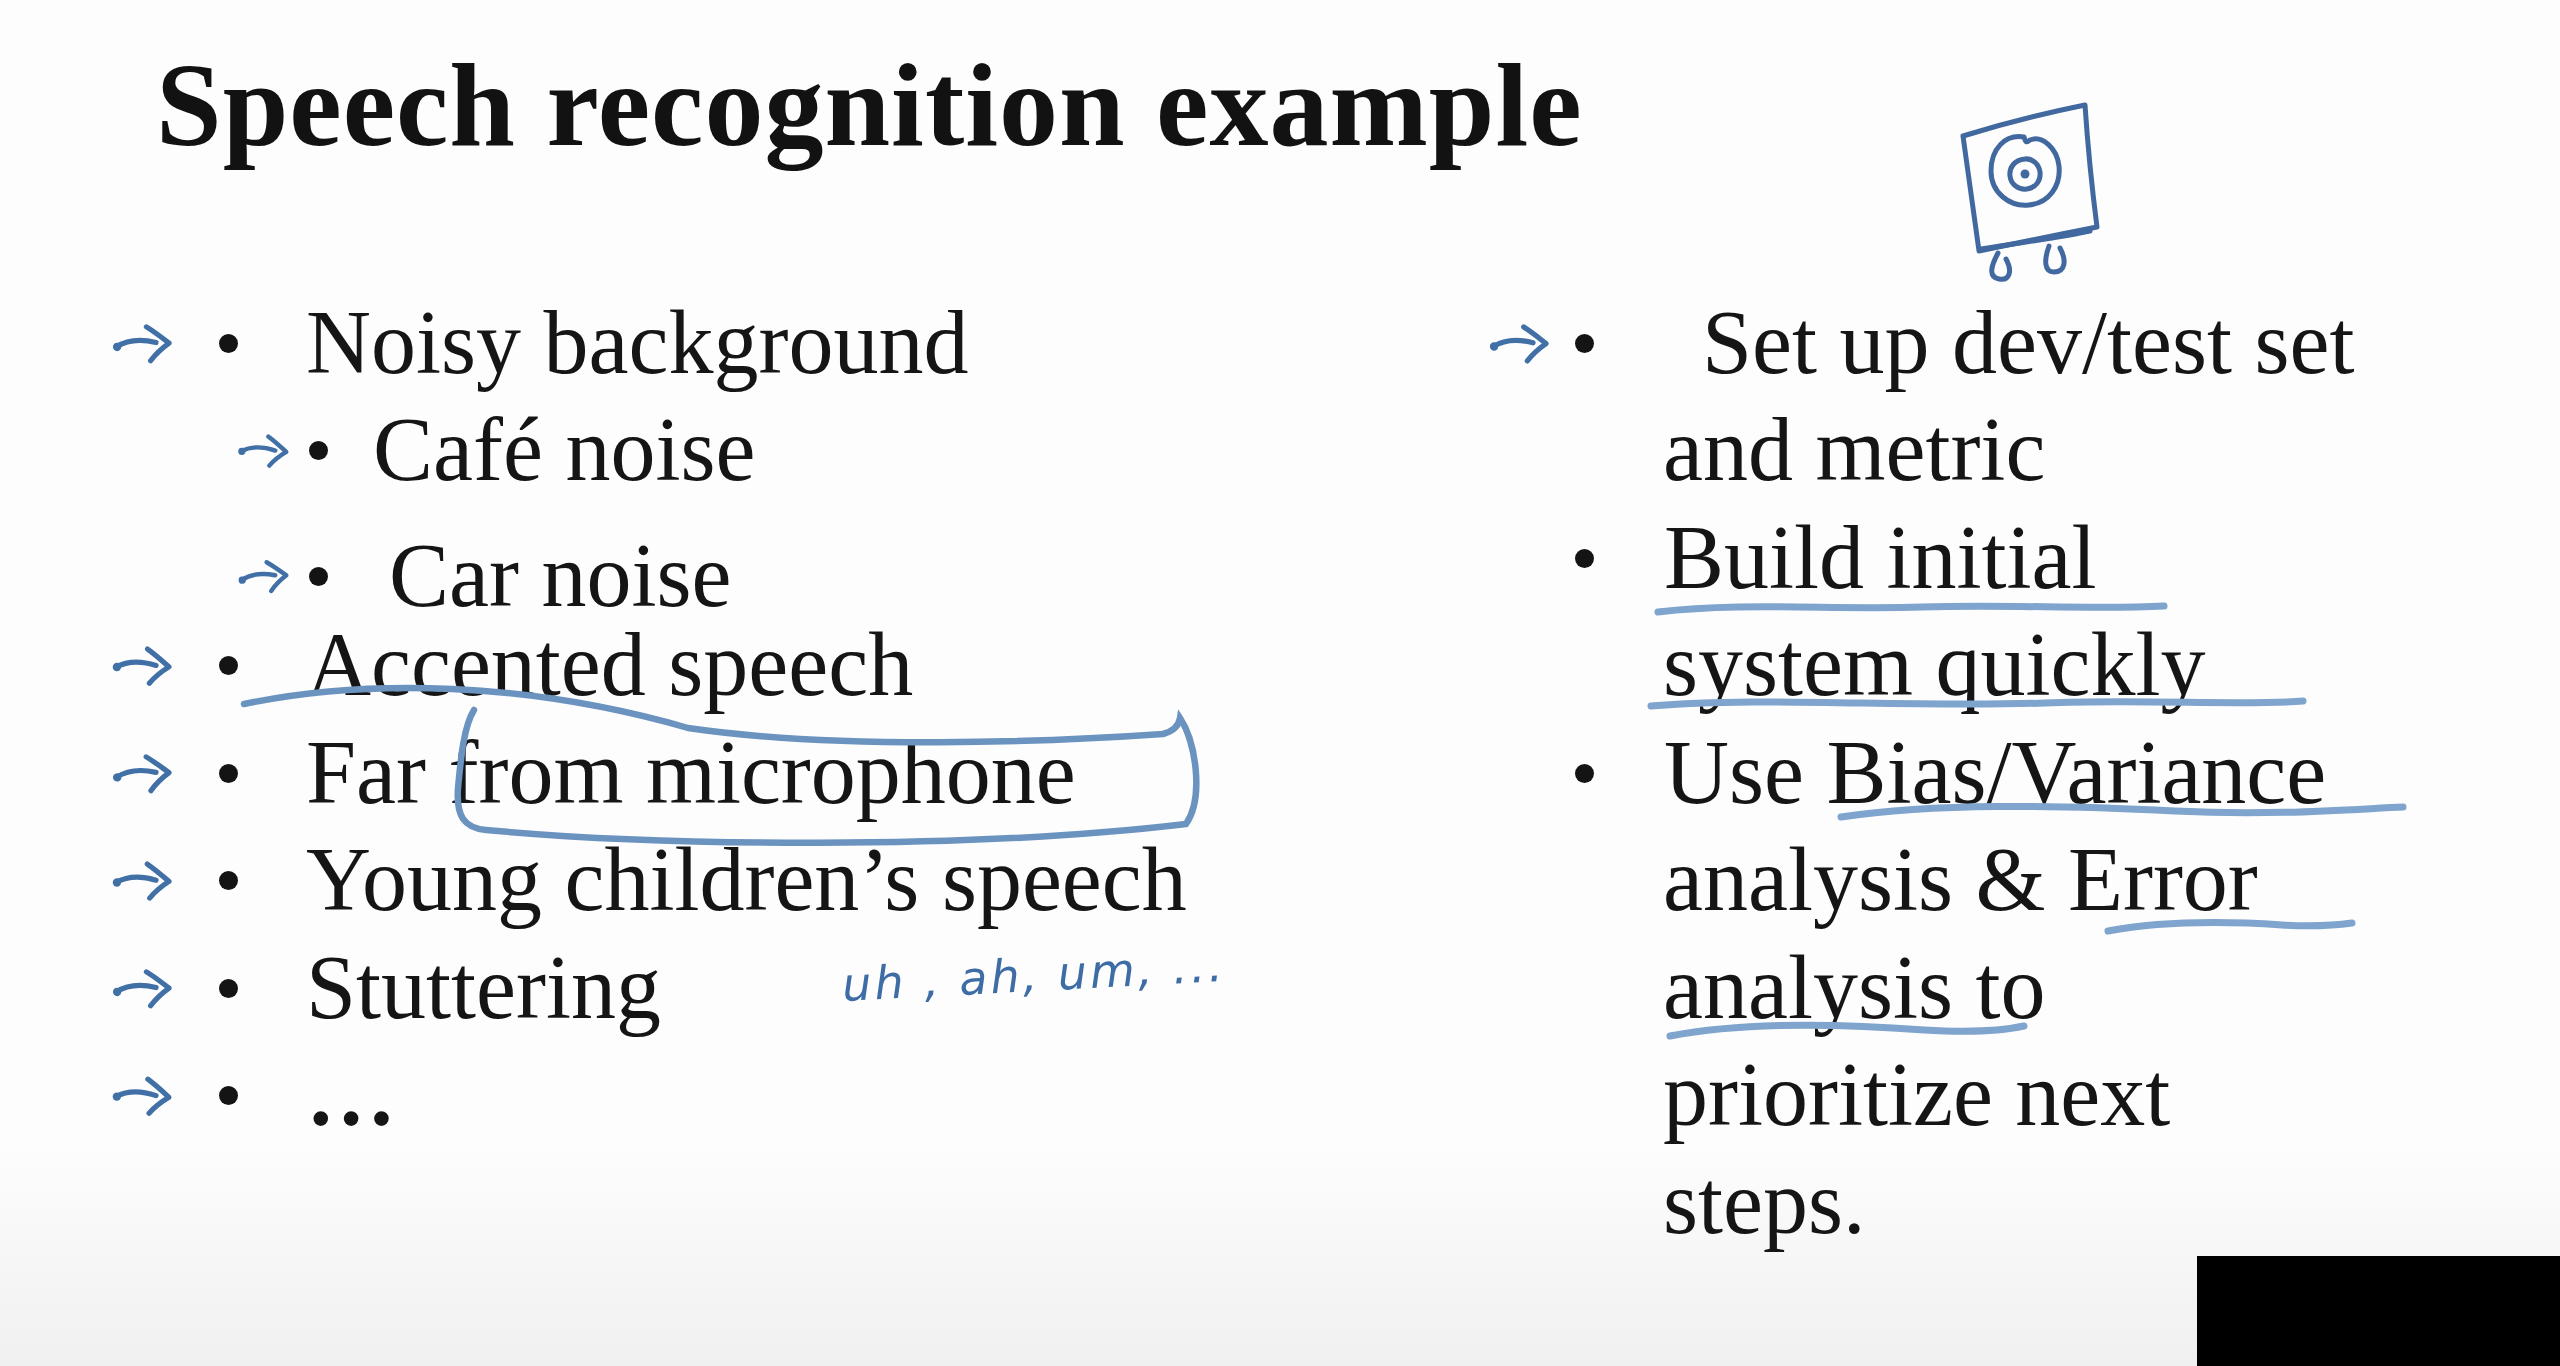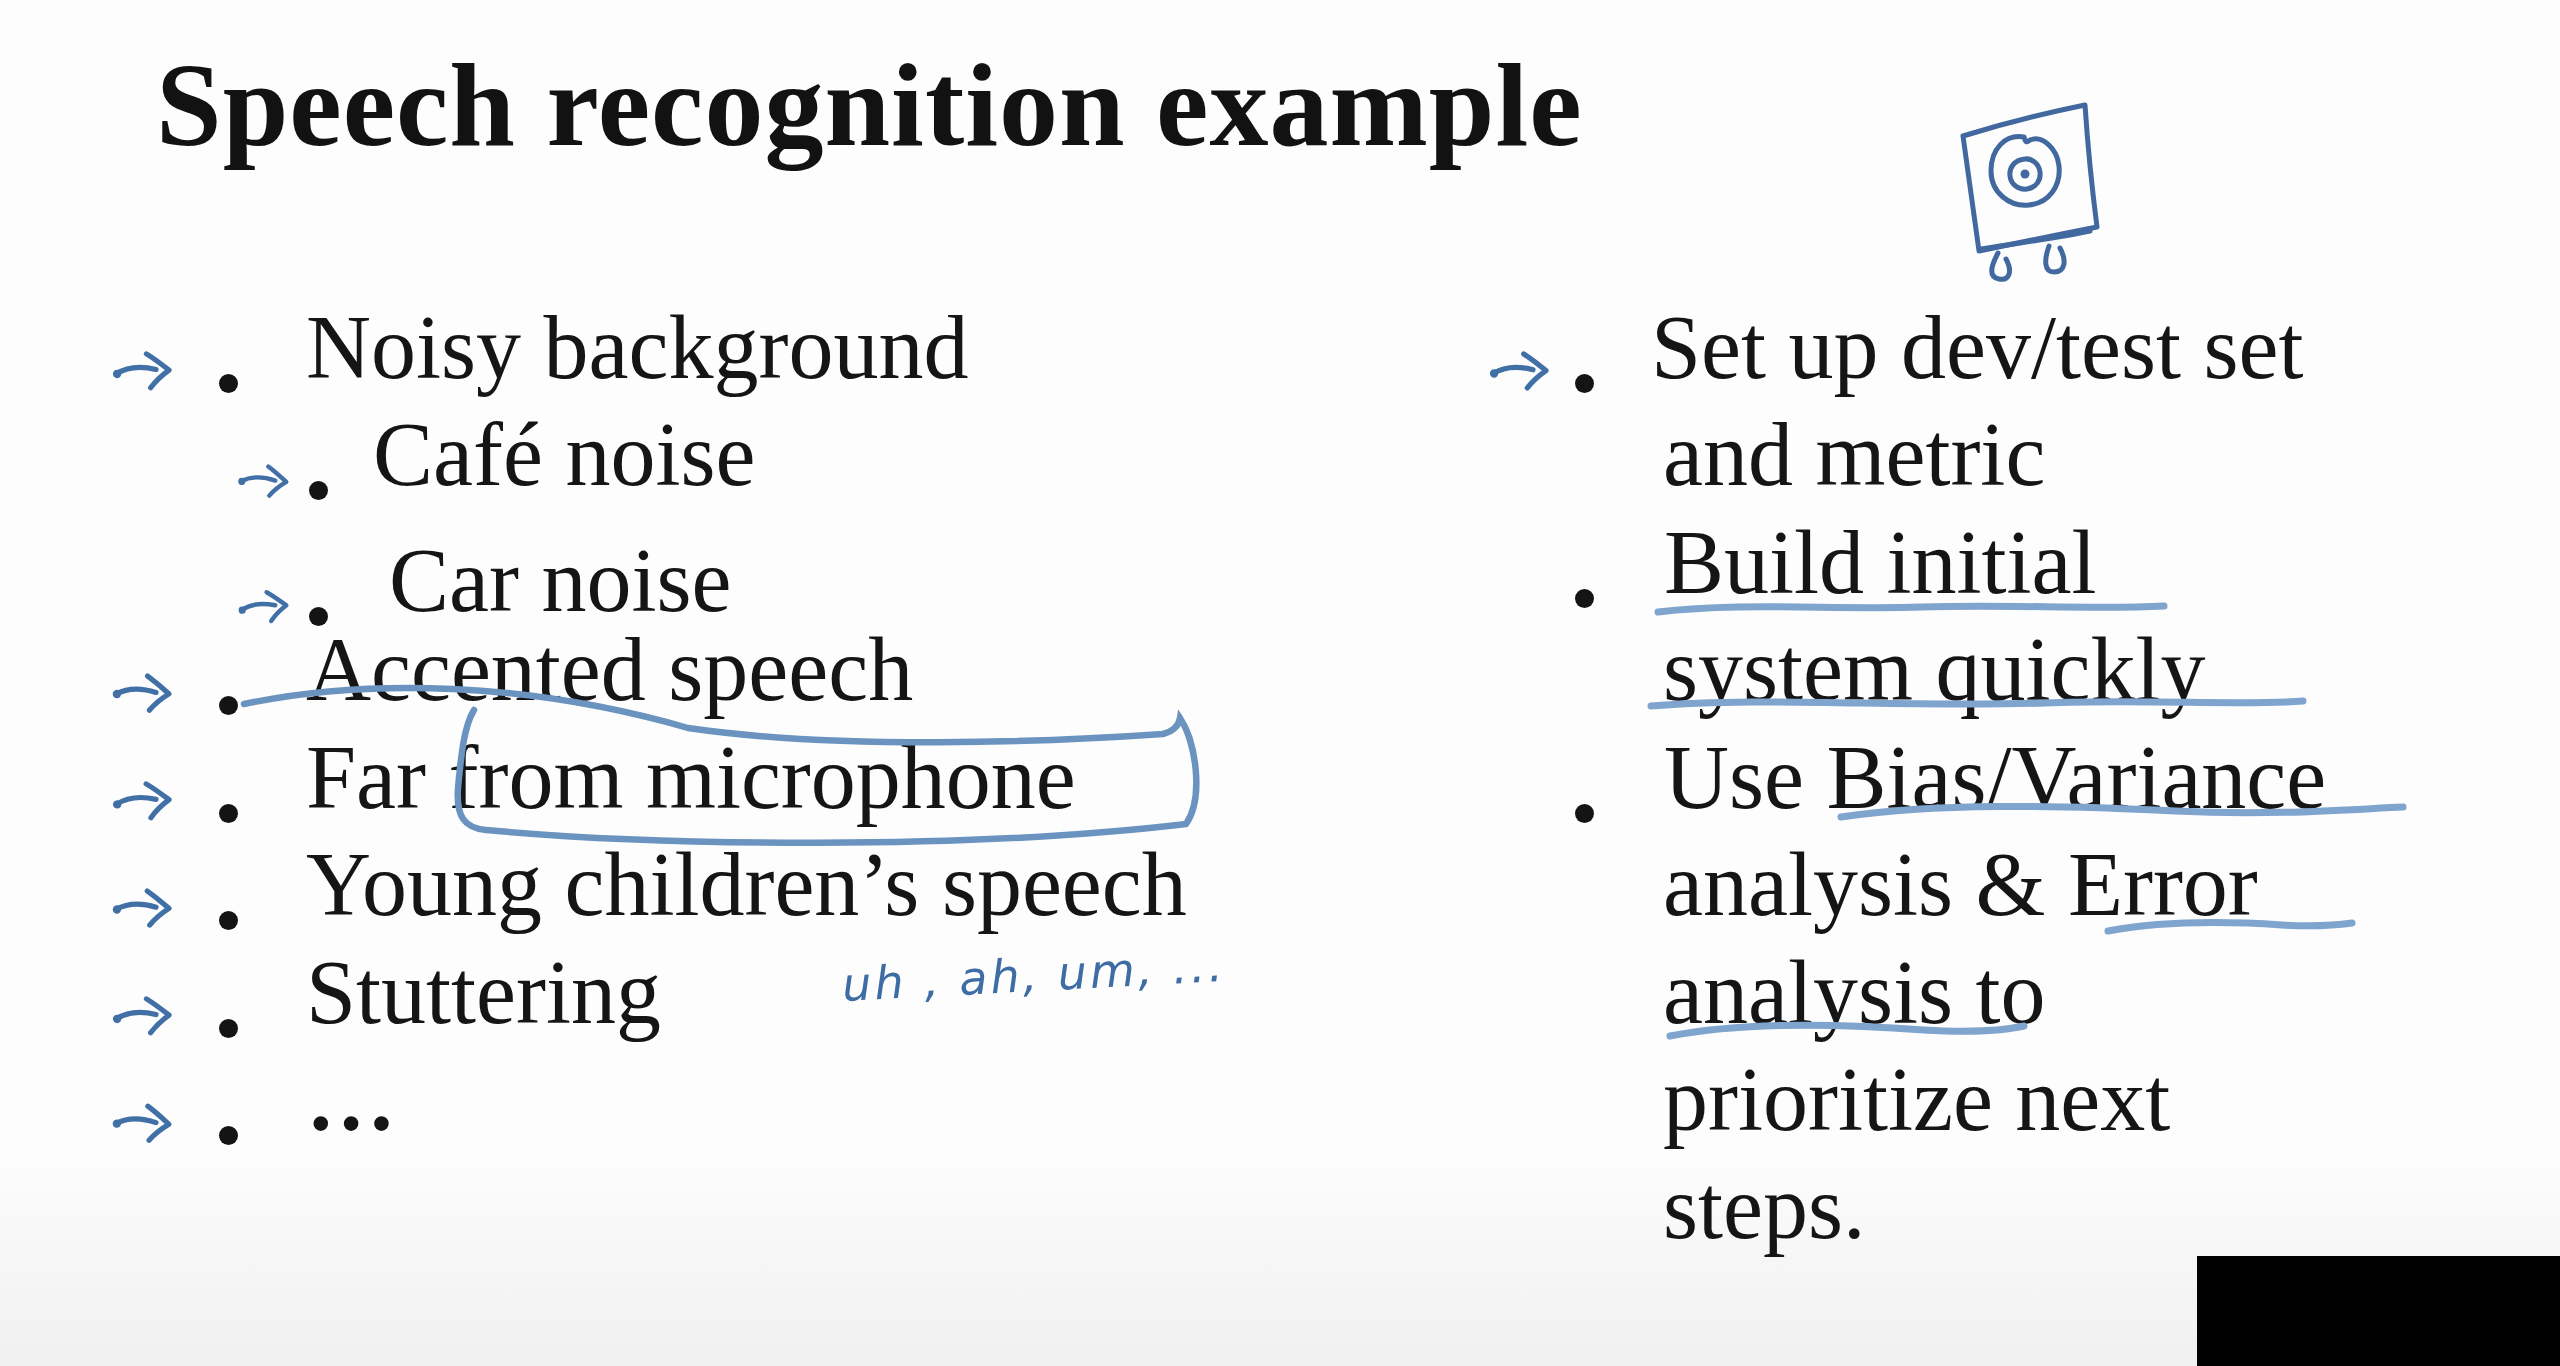--- a/index.html
+++ b/index.html
@@ -8,21 +8,21 @@
     background:linear-gradient(180deg,#fdfdfd 0%,#fdfdfd 84%,#f0f0f0 100%);
     font-family:"Liberation Serif","DejaVu Serif",serif;
     color:#151515;
   }
   .slide{position:absolute;inset:0;width:2560px;height:1366px;}
   .title{
     position:absolute;left:156px;top:38px;
     font-size:118px;font-weight:bold;margin:0;letter-spacing:1px;
     color:#121212;white-space:nowrap;
   }
-  .row{position:absolute;height:100px;display:flex;align-items:flex-end;white-space:nowrap;}
+  .row{position:absolute;height:100px;display:flex;align-items:center;white-space:nowrap;}
   .label{font-size:90px;line-height:1;}
   .label.ellipsis{font-weight:bold;letter-spacing:8px;}
   .bullet{width:19px;height:19px;border-radius:50%;background:#141414;flex:0 0 auto;}
   .arrow{flex:0 0 auto;color:#4170a6;}
   .pen{position:absolute;pointer-events:none;}
   .handnote{
     position:absolute;left:842px;top:948px;
     font-family:"DejaVu Sans",sans-serif;font-style:italic;
     font-size:46px;letter-spacing:3px;color:#3e6da6;
     transform:rotate(-3deg);white-space:nowrap;
@@ -127,21 +127,21 @@
 
   <svg class="pen" style="left:228px;top:670px" width="1005" height="200" viewBox="0 0 1005 200">
     <path d="M 16,34 C 140,8 300,12 460,58 C 610,80 820,72 935,64 Q 950,60 952,48 C 968,72 976,128 958,154 C 740,180 430,176 258,160 C 236,158 228,146 230,118 C 233,86 236,56 246,40" fill="none" stroke="#6b93c0" stroke-width="6.5" stroke-linecap="round"></path>
   </svg>
 
   <div class="row" style="left:1486px;top:293px">
     <svg class="arrow" width="70" height="46" style="transform:rotate(-1deg)">
         <use href="#penArrow"></use>
       </svg>
     <span class="bullet" style="margin-left:19px"></span>
-    <span class="label" style="margin-left:57px">Set up dev/test set</span>
+    <span class="label" style="margin-left:108px">Set up dev/test set</span>
   </div>
   <div class="row" style="left:1663px;top:400px">
     <span class="label">and metric</span>
   </div>
 
   <div class="row" style="left:1575px;top:508px">
     <span class="bullet"></span>
     <span class="label" style="margin-left:70px">Build initial</span>
   </div>
   <div class="row" style="left:1663px;top:615px">

